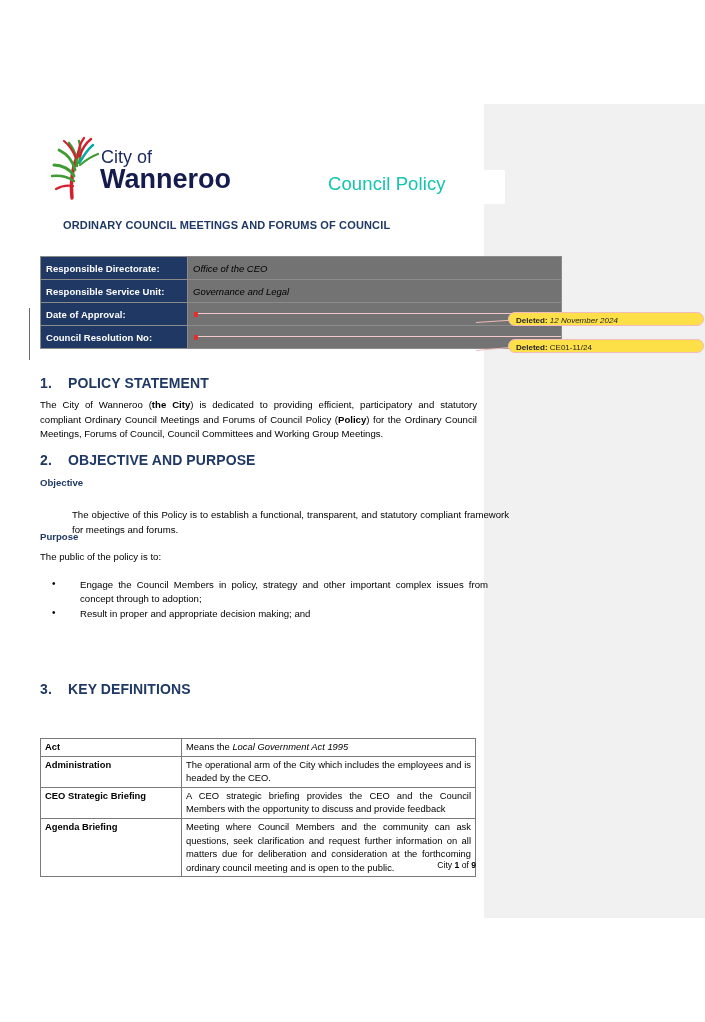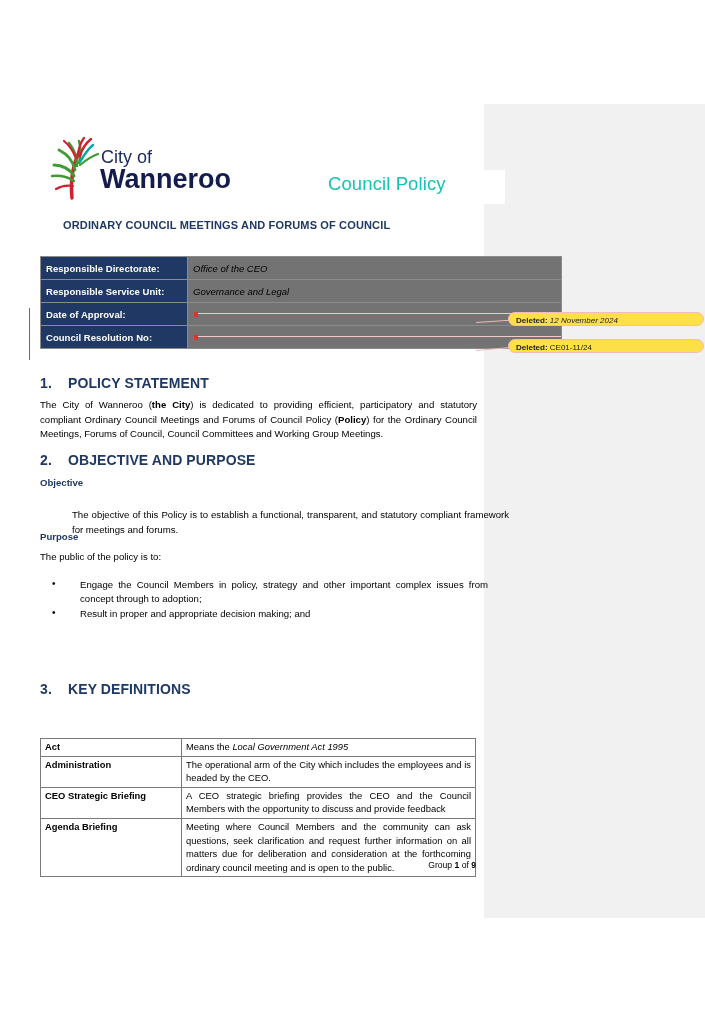--- a/index.html
+++ b/index.html
@@ -382,14 +382,14 @@
       <td class="def">A CEO strategic briefing provides the CEO and the Council Members with the opportunity to discuss and provide feedback</td>
     </tr>
     <tr>
       <td class="term">Agenda Briefing</td>
       <td class="def">Meeting where Council Members and the community can ask questions, seek clarification and request further information on all matters due for deliberation and consideration at the forthcoming ordinary council meeting and is open to the public.</td>
     </tr>
   </tbody>
 </table>
 
 <div class="footer">
-  <span>Group </span><b>1</b><span> of </span><b>9</b>
+  <span>City </span><b>1</b><span> of </span><b>9</b>
 </div>
 
 </body></html>

